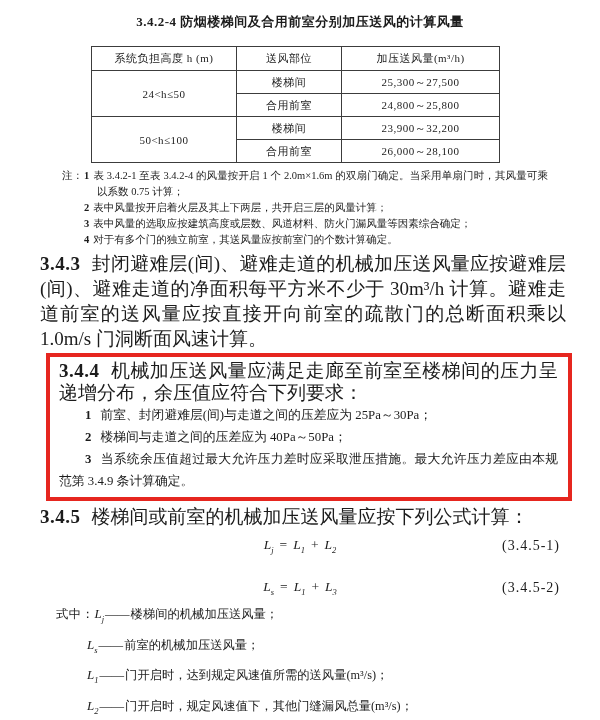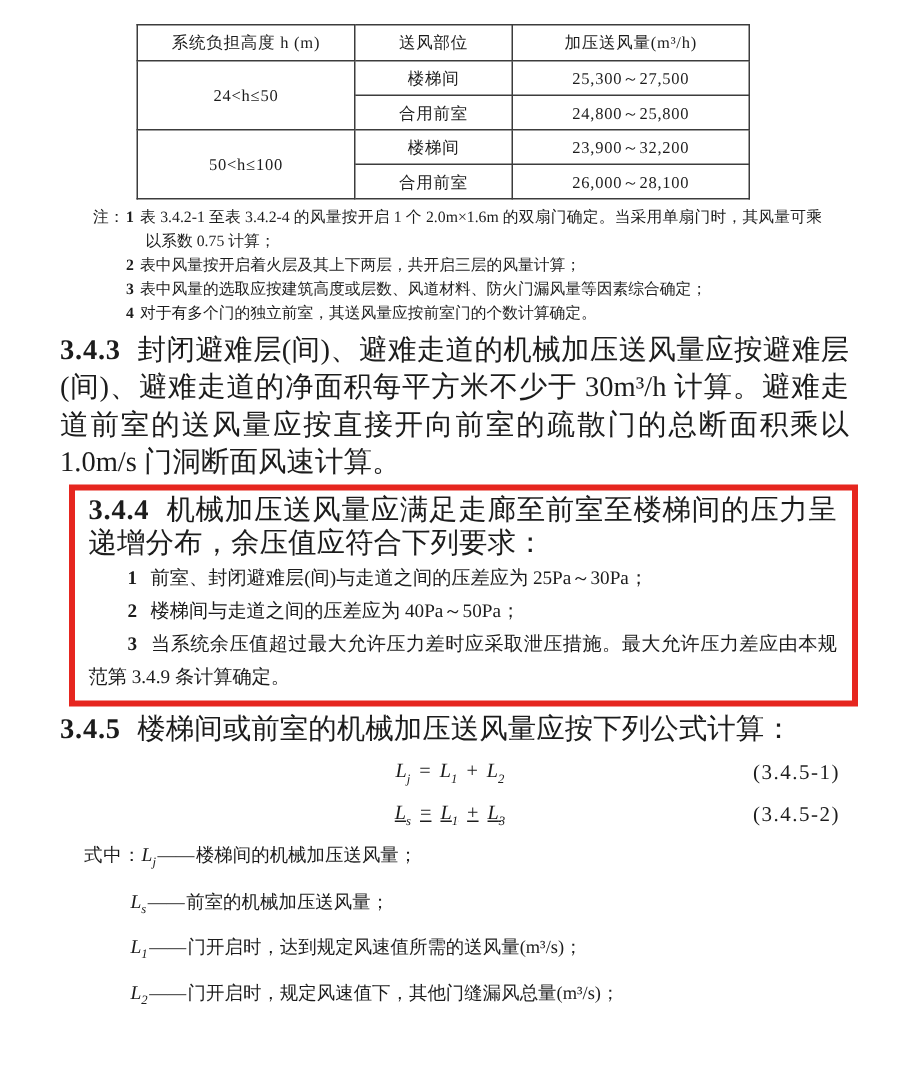--- a/index.html
+++ b/index.html
@@ -42,21 +42,21 @@
     padding:3px 10px 5px 9px;
   }
   .redbox .sec{margin:0;line-height:22px;}
   .redbox .itm{
     margin:0;font-size:12.8px;line-height:22px;text-indent:26px;text-align:justify;
   }
   .itm-num{font-weight:bold;margin-right:9px;}
 
   .eqrow{position:relative;height:20px;text-align:center;}
   .eqrow.eq1{margin-top:6px;}
-  .eqrow.eq2{margin-top:8px;text-decoration:underline;}
+  .eqrow.eq2{margin-top:22px;}
   .formula{font-size:13.5px;font-style:italic;}
   .formula i{font-style:italic;}
   .formula sub{font-size:8.5px;font-style:italic;}
   .formula .op{font-style:normal;margin:0 6px;}
   .eqnum{
     position:absolute;right:40px;top:3px;font-size:14px;font-style:normal;
     letter-spacing:1px;
   }
 
   .defs{margin:4px 34px 0 56px;font-size:12.3px;}
@@ -67,20 +67,21 @@
   .def-sym sub{font-size:8.5px;font-style:italic;}
   .def-dash{margin:0 1px;}
 
   .s346{margin-top:2px;line-height:24px;}
 </style>
 </head>
 <body>
 
 <div class="page">
 
+  <div class="doc-title">3.4.2-4  防烟楼梯间及合用前室分别加压送风的计算风量</div>
 
   <table class="air-table">
     <colgroup>
         <col style="width:145px">
         <col style="width:105px">
         <col style="width:158px">
       </colgroup>
     <tbody>
         <tr class="hdr">
       <th>系统负担高度 h (m)</th>

